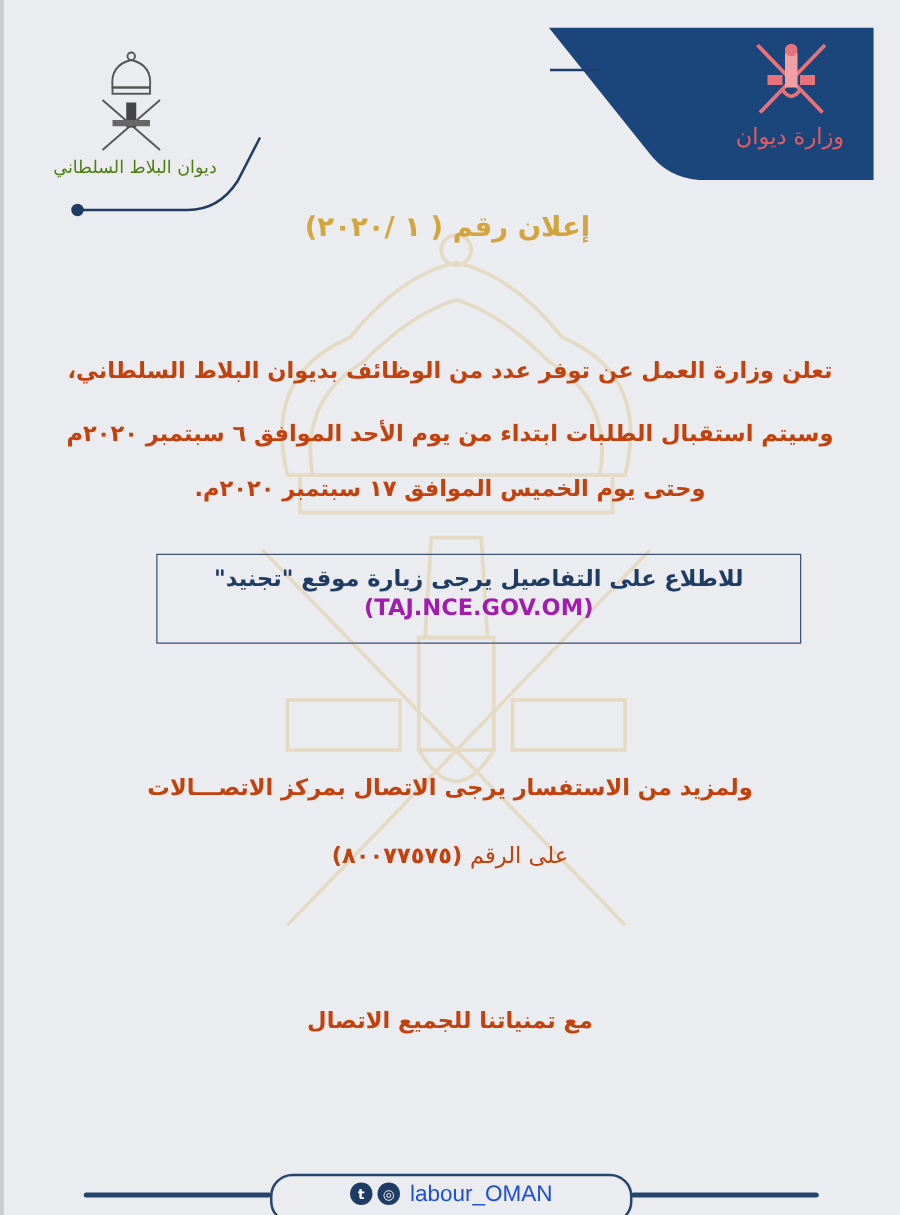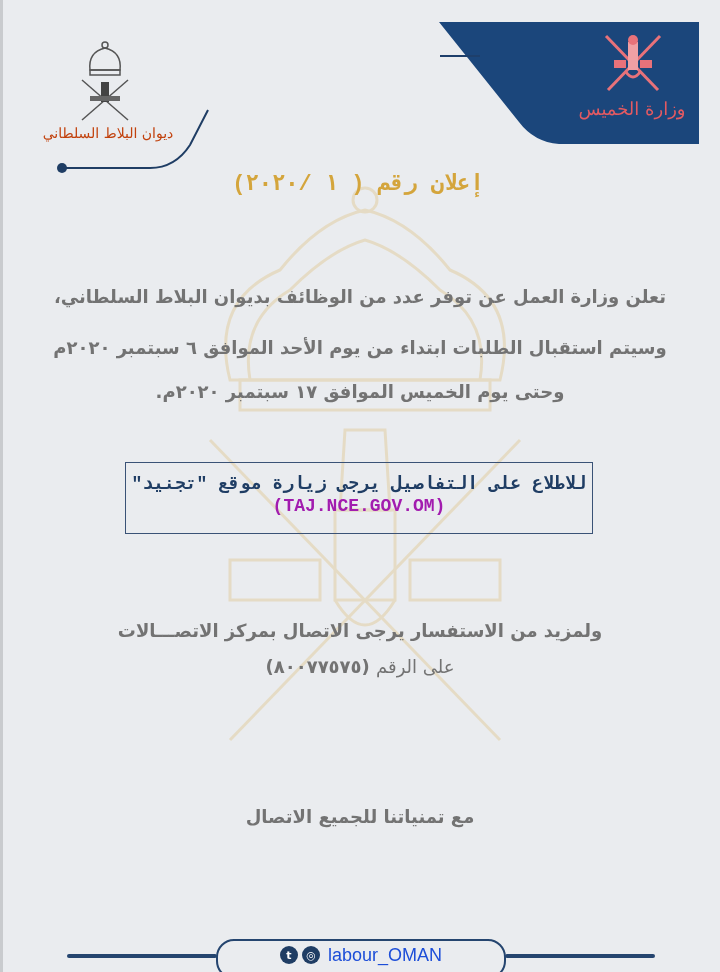--- a/index.html
+++ b/index.html
@@ -29,36 +29,35 @@
     font-size: 18px; letter-spacing: 0px; direction: rtl;
   }
   .banner-line {
     position: absolute; left: 440px; top: 55px; width: 40px; height: 2px; background: #1e3f6b;
   }
   .diwan-emblem {
     position: absolute; left: 70px; top: 40px; width: 70px; height: 82px;
   }
   .diwan-name {
     position: absolute; left: 38px; top: 125px; width: 140px; text-align: center;
-    font-family: "DejaVu Serif", serif; font-size: 14px; color: #c2410c; direction: rtl;
+    font-family: "DejaVu Serif", serif; font-size: 14px; color: #4d7c0f; direction: rtl;
   }
   .diwan-curve { position: absolute; left: 50px; top: 100px; }
   .title {
     position: absolute; left: 0; right: 4px; top: 170px; text-align: center;
-    color: #d4a53c; font-weight: bold; font-size: 22px; direction: rtl; font-family: Liberation Mono, monospace;
+    color: #d4a53c; font-weight: bold; font-size: 22px; direction: rtl;
   }
   .body-line {
     position: absolute; left: 30px; right: 30px; text-align: center;
-    color: #737373; font-size: 18px; font-weight: bold; direction: rtl;
+    color: #c2410c; font-size: 18px; font-weight: bold; direction: rtl;
   }
   .info-box {
-    position: absolute; left: 125px; top: 462px; width: 468px; height: 72px;
+    position: absolute; left: 125px; top: 443px; width: 516px; height: 72px;
     border: 1.5px solid #3a5276; box-sizing: border-box;
     text-align: center;
-    font-family: Liberation Mono, monospace;
   }
   .info-line1 {
     margin-top: 9px; color: #1f3d64; font-size: 18px; font-weight: bold; direction: rtl;
   }
   .info-line2 {
     margin-top: 2px; color: #a21caf; font-size: 18px; font-weight: bold; direction: ltr;
   }
   .footer-line {
     position: absolute; top: 954px; height: 4px; background: #25456f; border-radius: 2px;
   }
@@ -107,21 +106,21 @@
   <g stroke="#e8727a" stroke-width="3" fill="none">
     <path d="M8 4 L60 58"></path>
     <path d="M62 4 L10 58"></path>
   </g>
   <rect x="30" y="10" width="10" height="28" fill="#f0a0a4"></rect>
   <circle cx="35" cy="8" r="5" fill="#e8727a"></circle>
   <rect x="16" y="28" width="12" height="8" fill="#e8727a"></rect>
   <rect x="42" y="28" width="12" height="8" fill="#e8727a"></rect>
   <path d="M28 40 Q35 50 42 40" stroke="#e8727a" stroke-width="3" fill="none"></path>
 </svg>
-<div class="banner-name">وزارة الخميس</div>
+<div class="banner-name">وزارة ديوان</div>
 
 <svg class="diwan-emblem" viewBox="0 0 70 82">
   <g fill="none" stroke="#555" stroke-width="1.5">
     <path d="M20 30 Q18 12 35 8 Q52 12 50 30 Z"></path>
     <rect x="20" y="30" width="30" height="5"></rect>
     <circle cx="35" cy="5" r="3"></circle>
     <path d="M12 40 L58 80"></path>
     <path d="M58 40 L12 80"></path>
   </g>
   <rect x="31" y="42" width="8" height="20" fill="#444"></rect>
@@ -138,21 +137,21 @@
 <div class="body-line" style="top:286px;">تعلن وزارة العمل عن توفر عدد من الوظائف بديوان البلاط السلطاني،</div>
 <div class="body-line" style="top:337px;">وسيتم استقبال الطلبات ابتداء من يوم الأحد الموافق ٦ سبتمبر ٢٠٢٠م</div>
 <div class="body-line" style="top:381px;">وحتى يوم الخميس الموافق ١٧ سبتمبر ٢٠٢٠م.</div>
 
 <div class="info-box">
   <div class="info-line1">للاطلاع على التفاصيل يرجى زيارة موقع "تجنيد"</div>
   <div class="info-line2">(TAJ.NCE.GOV.OM)</div>
 </div>
 
 <div class="body-line" style="top:620px;">ولمزيد من الاستفسار يرجى الاتصال بمركز الاتصـــالات</div>
-<div class="body-line" style="top:656px;">
+<div class="body-line" style="top:674px;">
   <span style="font-weight:normal;">على الرقم</span>
   <span>(٨٠٠٧٧٥٧٥)</span>
 </div>
 
 <div class="body-line" style="top:806px;">مع تمنياتنا للجميع الاتصال</div>
 
 <div class="footer-line" style="left:67px; width:150px;"></div>
 <div class="footer-line" style="left:505px; width:150px;"></div>
 <div class="footer-pill">
   <span class="social-icon">t</span>

